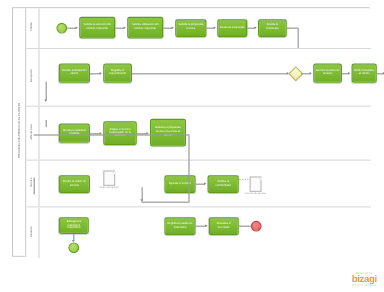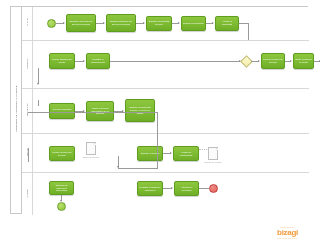--- a/index.html
+++ b/index.html
@@ -70,21 +70,21 @@
   .seq.h{height:0.6px;}
   .seq.v{width:0.6px;}
   .arrow{position:absolute;width:0;height:0;}
   .arrow.r{border-top:1.3px solid transparent;border-bottom:1.3px solid transparent;
         border-left:2.2px solid #8a8a8a;}
   .arrow.d{border-left:1.3px solid transparent;border-right:1.3px solid transparent;
         border-top:2.2px solid #8a8a8a;}
   .assoc{position:absolute;border-top:0.6px dotted #bdbdbd;}
 
   
-  .watermark{position:absolute;right:22px;bottom:4px;text-align:center;}
+  .watermark{position:absolute;right:6px;bottom:4px;text-align:center;}
   .wm-top{font-size:2.4px;color:#f0b87a;letter-spacing:.15px;}
   .wm-main{font-size:8px;font-weight:bold;color:#f29b3d;line-height:1;
         letter-spacing:-0.3px;}
   .wm-sub{font-size:2.2px;color:#f0b87a;letter-spacing:.3px;}
 </style>
 </head>
 <body>
 
 <div id="canvas">
 

